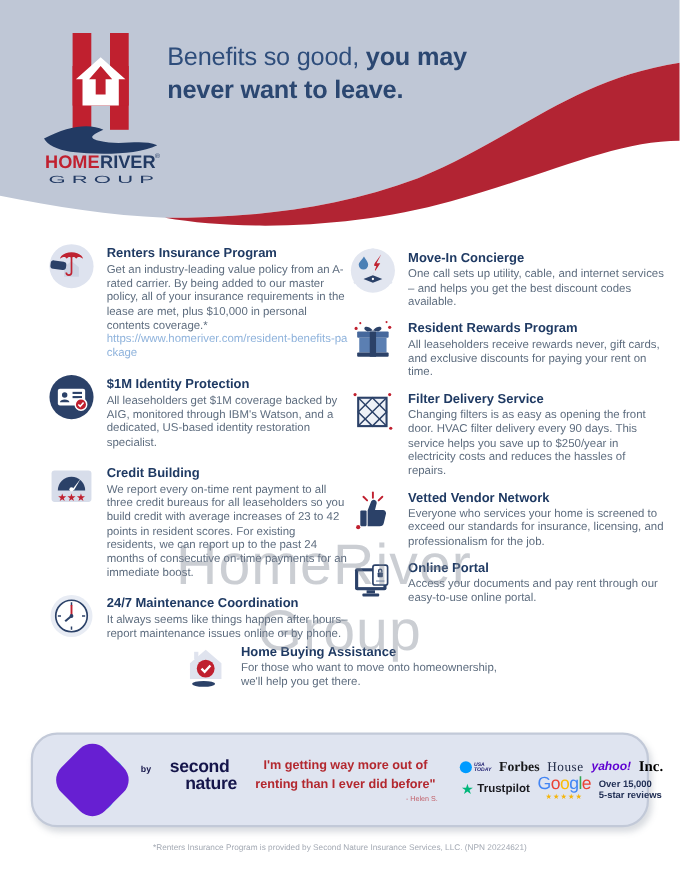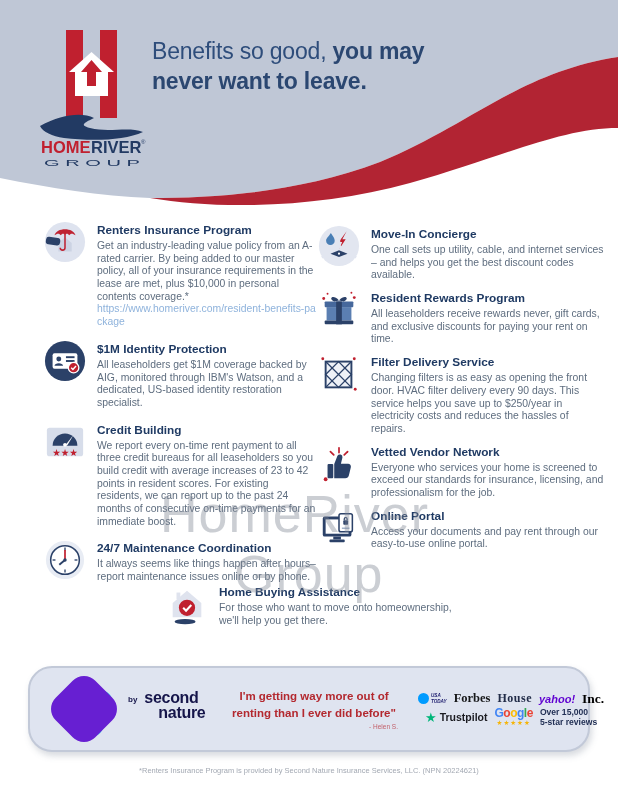--- a/index.html
+++ b/index.html
@@ -39,41 +39,41 @@
        display:flex;align-items:center;padding:0 18px;gap:6px;
        box-shadow:2px 4px 6px rgba(100,110,130,0.25);}
   .rbp-wrap{position:relative;width:158px;height:72px;flex:none;}
   .rbp-cyan{position:absolute;left:13px;top:12px;width:48px;height:48px;background:#35c7e8;
             border-radius:12px;transform:rotate(22deg);}
   .rbp-purple{position:absolute;left:8px;top:8px;width:56px;height:56px;background:#671fd2;
               border-radius:16px;transform:rotate(45deg);}
   .rbp-label{position:absolute;left:8px;top:8px;width:56px;height:56px;display:flex;
              align-items:center;justify-content:center;color:#fff;font-weight:bold;
              font-size:19px;letter-spacing:0.5px;}
-  .sn-wrap{position:absolute;left:80px;top:18px;display:flex;gap:7px;justify-content:flex-end;}
+  .sn-wrap{position:absolute;left:80px;top:18px;display:flex;gap:17px;justify-content:flex-end;}
   .by{font-size:8px;color:#15154a;margin-top:4px;font-weight:bold;}
   .sn{font-size:16px;font-weight:bold;color:#15154a;line-height:0.92;letter-spacing:-0.3px;}
   .sn .l2{margin-left:14px;}
   .quote-wrap{width:196px;flex:none;text-align:center;margin-left:4px;}
   .quote{font-size:11.5px;font-weight:bold;color:#b3282f;line-height:1.5;margin:0;}
   .attr{font-size:6.5px;color:#c2606a;text-align:right;padding-right:14px;margin-top:1px;}
   .press-wrap{flex:1;display:flex;flex-direction:column;gap:0;align-items:center;}
   .press-row{display:flex;align-items:center;gap:7px;}
   .usa{display:flex;align-items:center;gap:2px;}
   .usa-dot{width:11px;height:11px;border-radius:50%;background:#009bff;}
   .usa-text{font-size:4.6px;font-weight:bold;font-style:italic;color:#1a1a6c;line-height:1.15;text-align:left;}
   .forbes{font-family:"Liberation Serif",serif;font-weight:bold;font-size:12.5px;color:#17181a;}
-  .house{font-family:"Liberation Serif",serif;font-weight:bold;font-size:12px;color:#222c48;letter-spacing:0.5px;}
+  .house{font-family:"Liberation Serif",serif;font-weight:normal;font-size:12px;color:#222c48;letter-spacing:0.5px;}
   .yahoo{font-weight:bold;font-style:italic;font-size:11px;color:#5f01d1;}
   .inc{font-family:"Liberation Serif",serif;font-weight:bold;font-size:13.5px;color:#000;}
   .trust{display:flex;align-items:center;gap:3px;}
   .trust-star{color:#00b67a;font-size:13px;}
   .trust-label{font-size:10.5px;font-weight:bold;color:#1b1b21;}
   .google-block{display:flex;flex-direction:column;align-items:center;line-height:1;}
-  .google{font-size:12px;font-weight:bold;letter-spacing:-0.5px;}
+  .google{font-size:16px;font-weight:normal;letter-spacing:-0.5px;}
   .gstars{font-size:6.5px;color:#f5b50a;letter-spacing:1px;margin-top:1px;}
   .reviews{font-size:8.6px;font-weight:bold;color:#223055;line-height:1.2;text-align:left;}
 
   
   .footer{position:absolute;left:0;top:766px;width:100%;text-align:center;
           font-size:7.5px;color:#a3a9b3;}
 </style>
 </head>
 <body>
 

